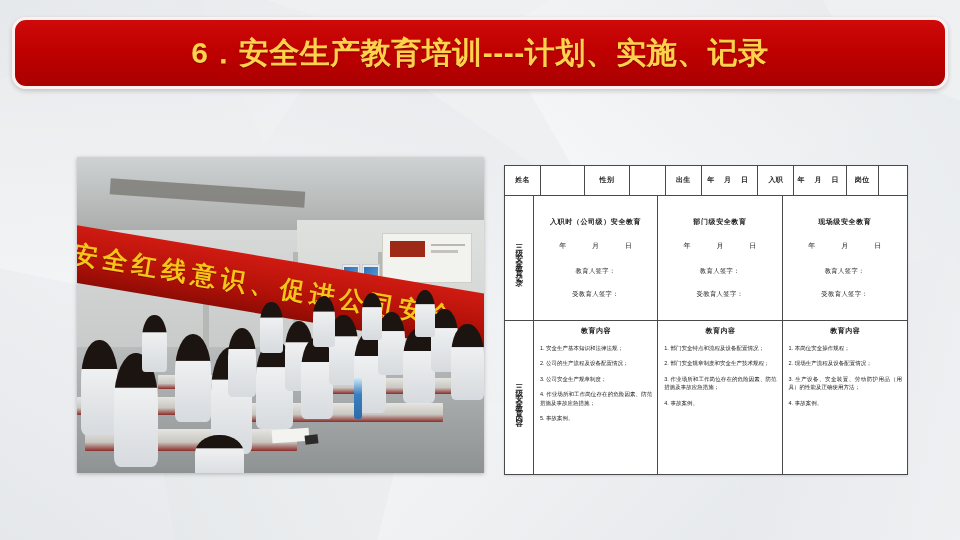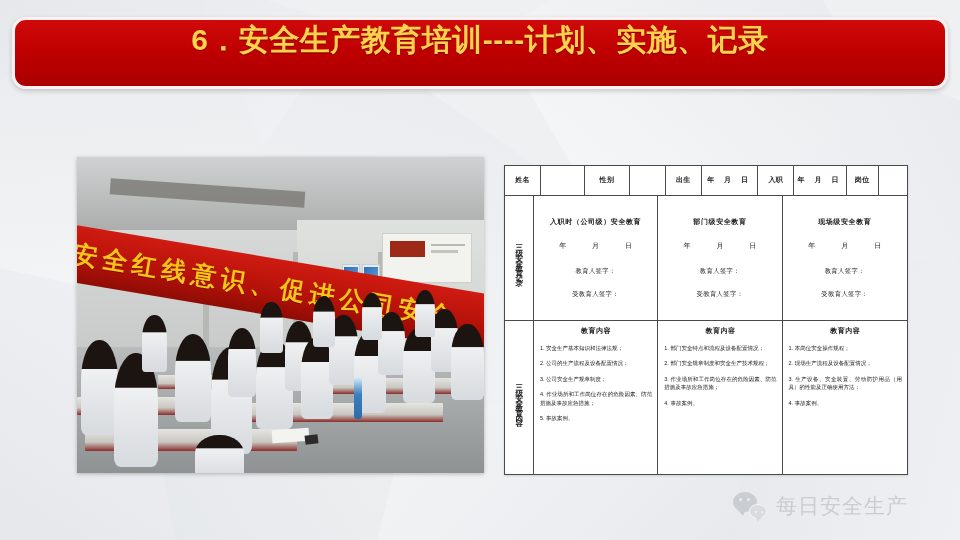--- a/index.html
+++ b/index.html
@@ -48,21 +48,21 @@
 
   
   #title-banner {
     position: absolute;
     left: 12px; top: 17px;
     width: 936px; height: 72px;
     background: linear-gradient(180deg,#cf0a0a 0%, #c00000 45%, #aa0000 100%);
     border-radius: 14px;
     border: 3px solid #fdf0f0;
     box-shadow: 0 2px 5px rgba(0,0,0,.18);
-    display: flex; align-items: flex-start; justify-content: center;
+    display: flex; align-items: center; justify-content: center;
   }
   #title-text {
     color: #ffd24d;
     font-size: 30px;
     font-weight: bold;
     letter-spacing: .5px;
     white-space: nowrap;
     text-shadow: 0 1px 1px rgba(90,0,0,.6);
   }
 
@@ -394,25 +394,14 @@
         <ol>
           <li>本岗位安全操作规程；</li>
           <li>现场生产流程及设备配置情况；</li>
           <li>生产设备、安全装置、劳动防护用品（用具）的性能及正确使用方法；</li>
           <li>事故案例。</li>
         </ol>
       </div>
     </div>
   </div>
 
-  <div id="watermark">
-    <div id="wechat-icon">
-      <div class="bub1"></div>
-      <div class="bub2"></div>
-      <div class="d d1"></div>
-      <div class="d d2"></div>
-      <div class="d d3"></div>
-      <div class="d d4"></div>
-    </div>
-    <div id="wm-text">每日安全生产</div>
-  </div>
 
 </div>
 
 </body></html>

